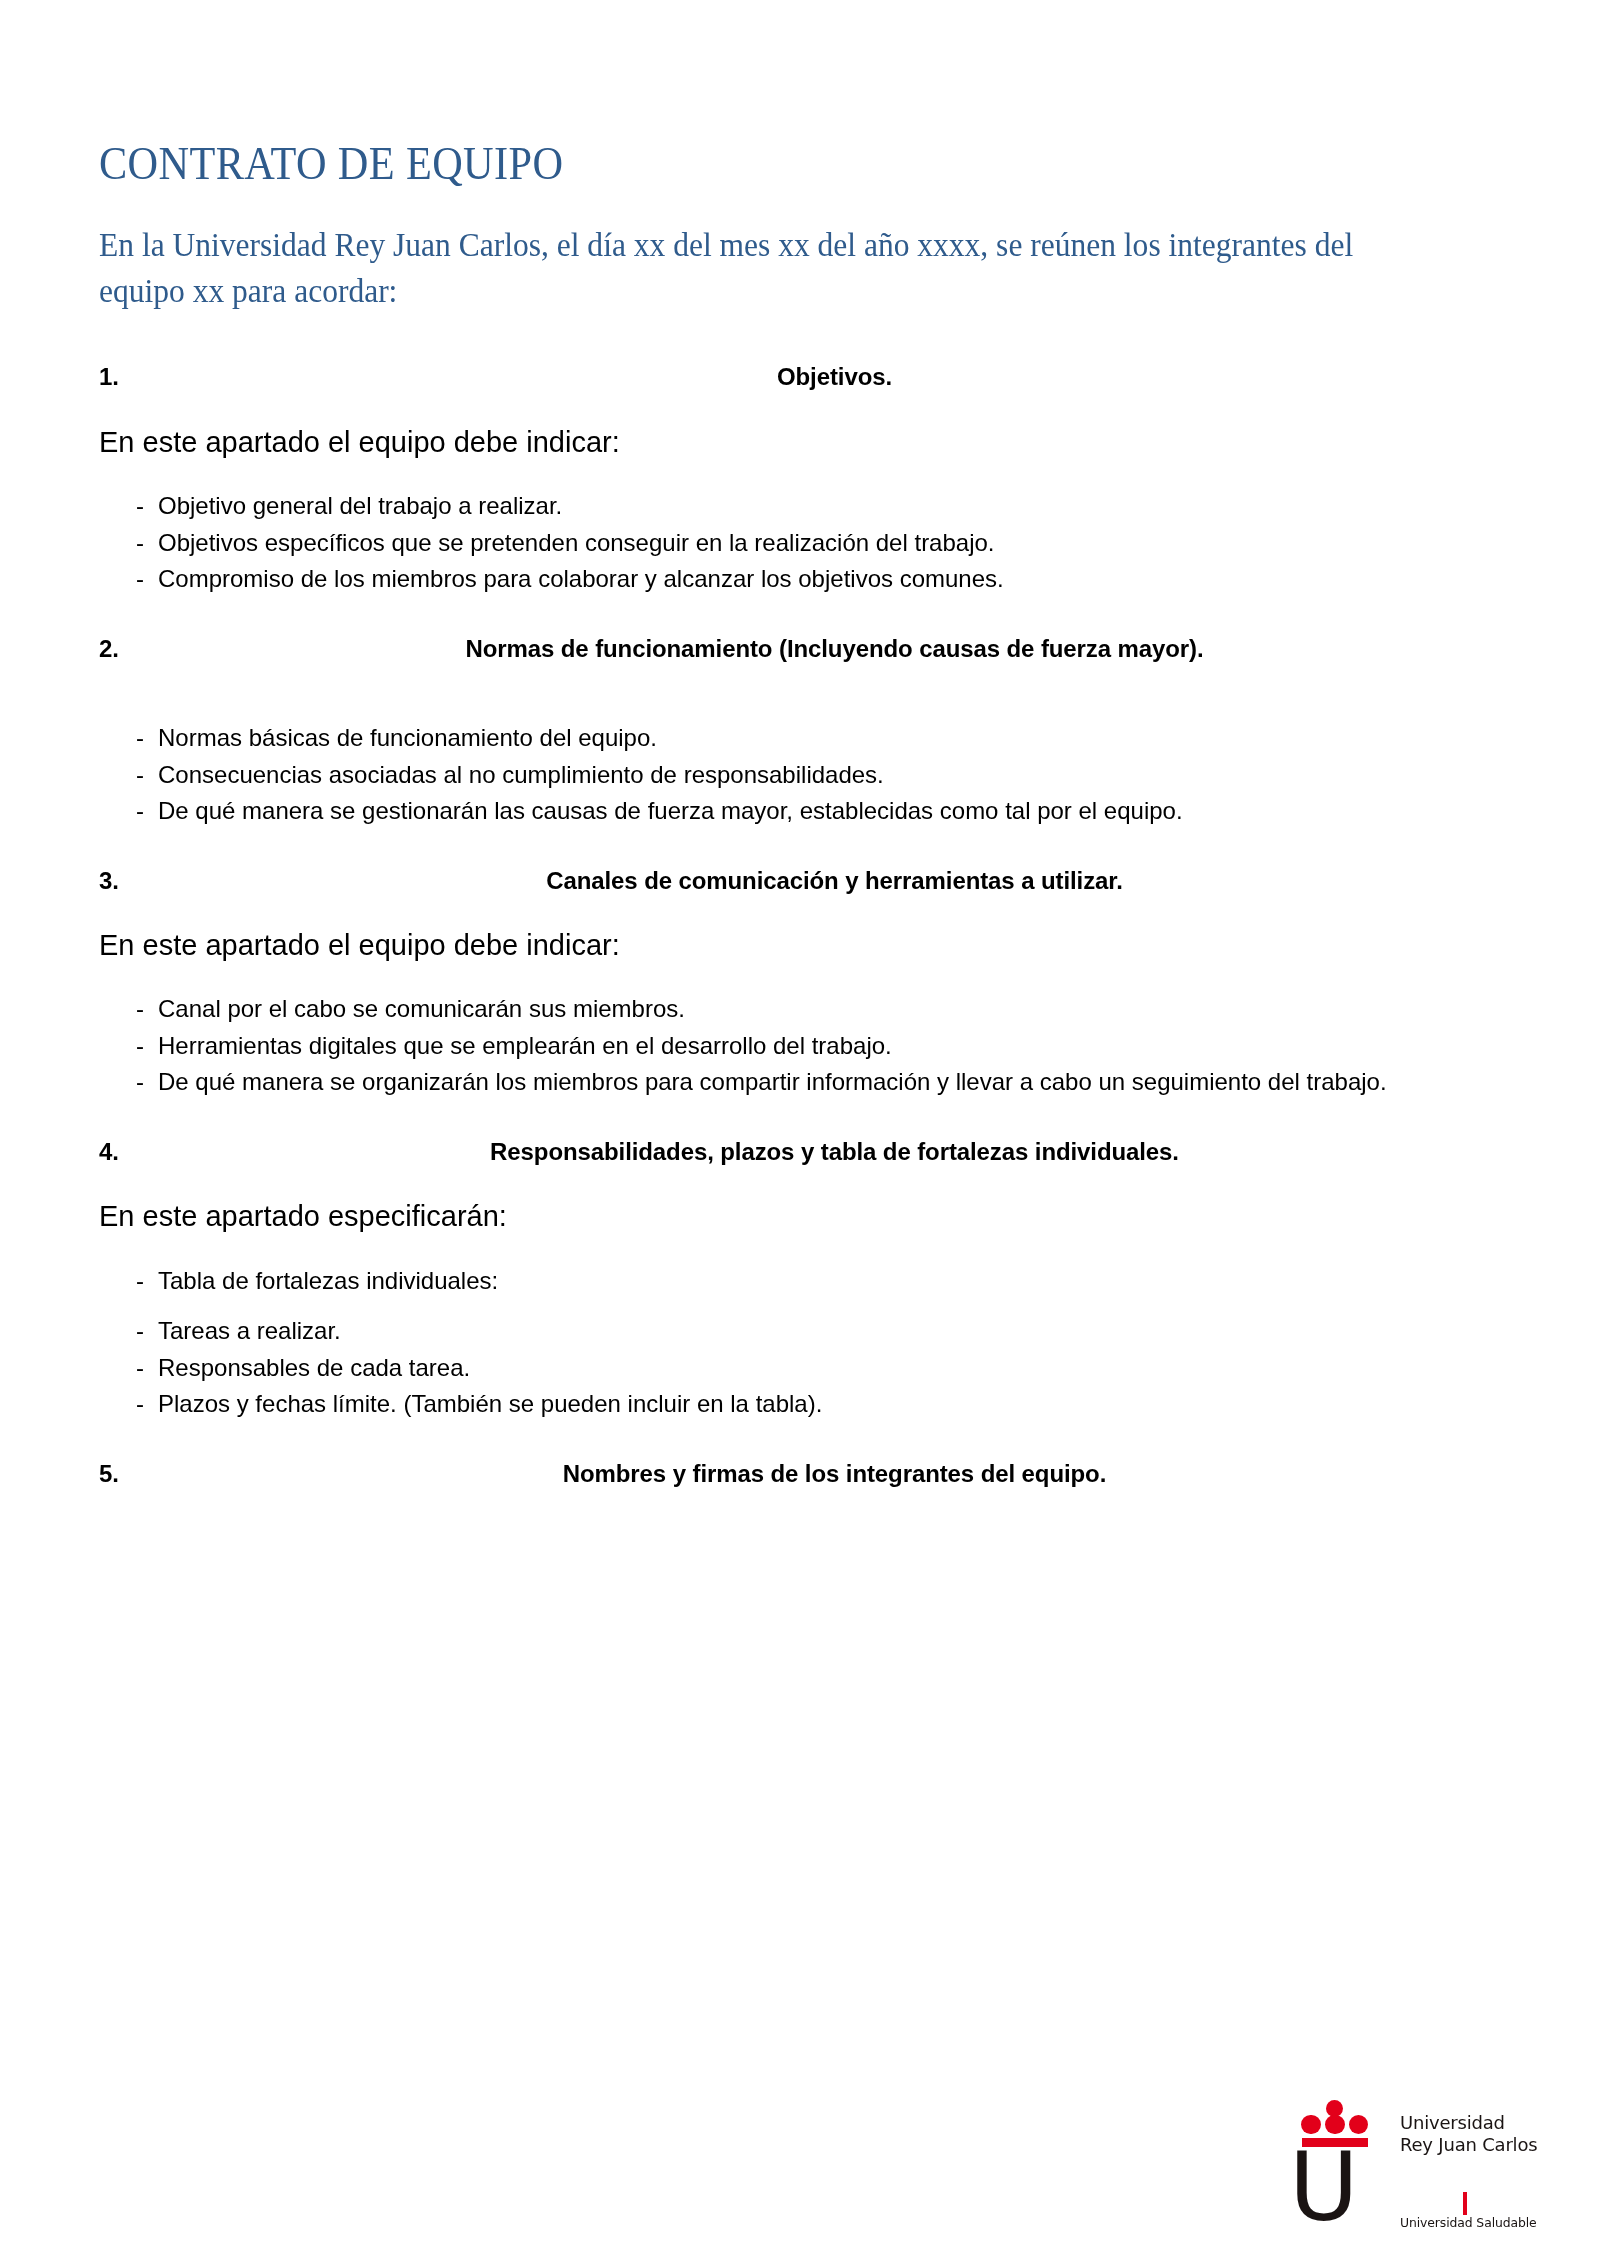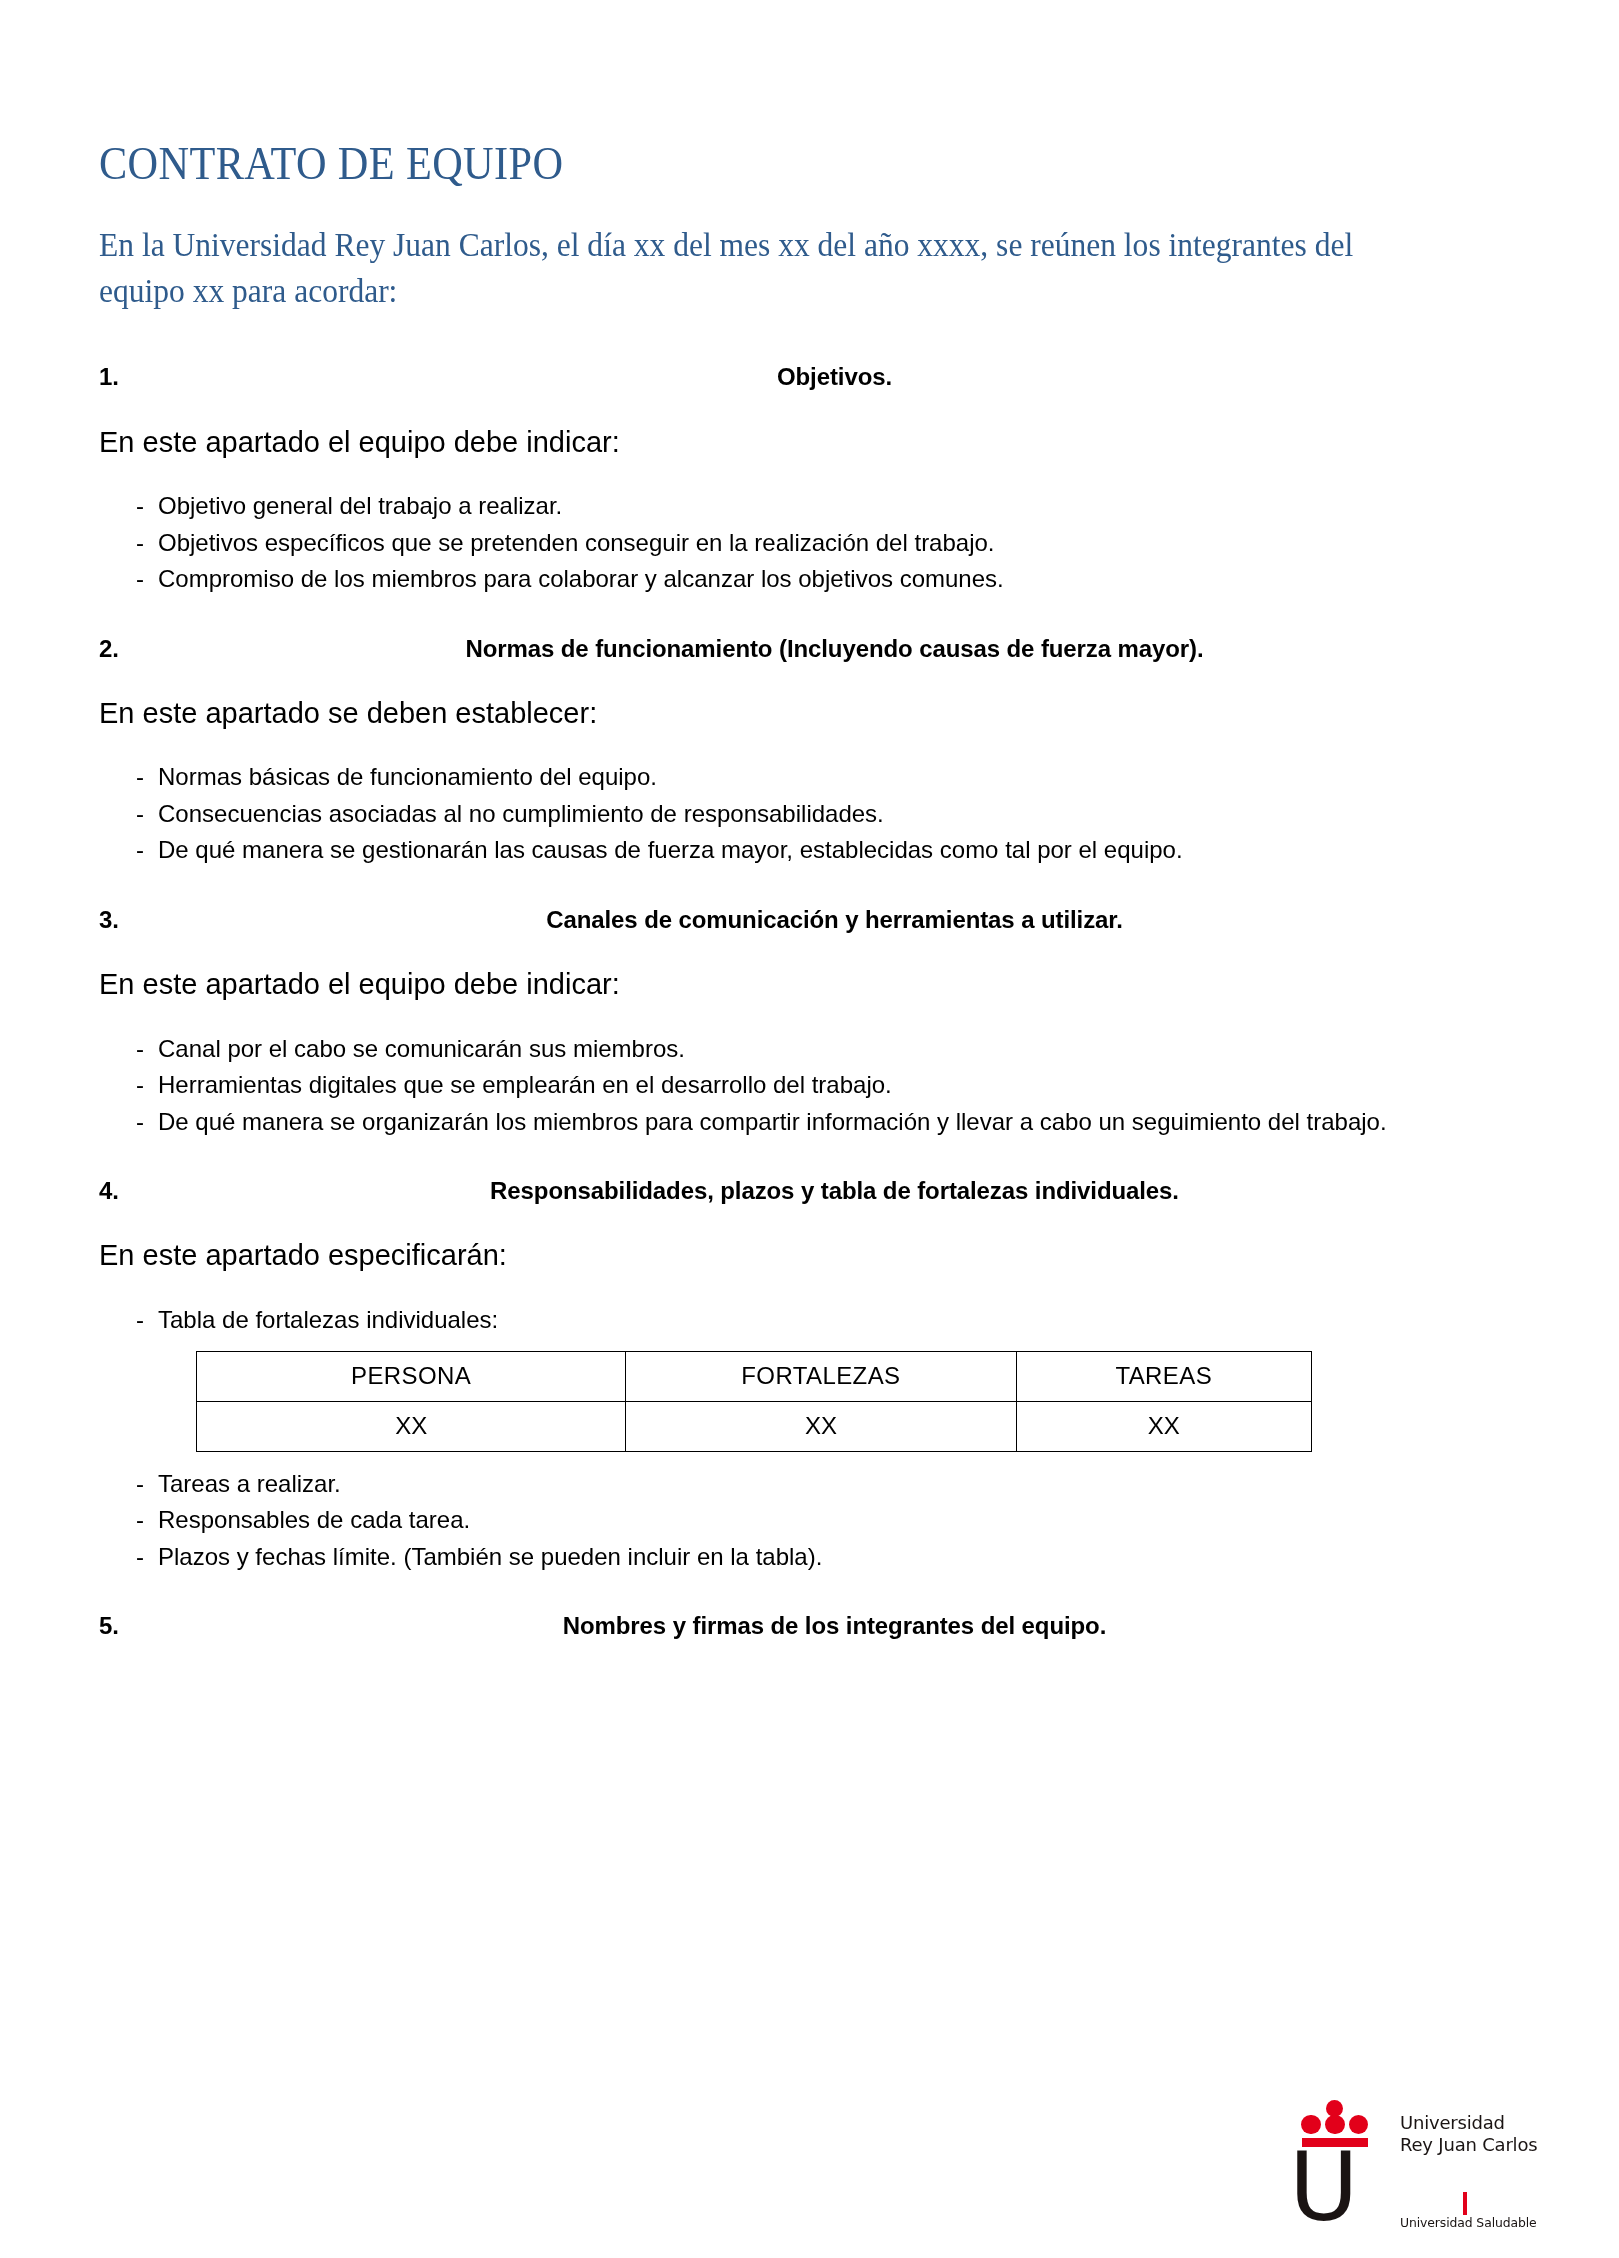--- a/index.html
+++ b/index.html
@@ -271,21 +271,20 @@
     </div>
 
     <div class="sp-h4"></div>
 
     <div class="section">
       <div class="section-heading">
         <span class="section-number">2.</span>
         <span class="section-title-text">Normas de funcionamiento (Incluyendo causas de fuerza mayor).</span>
       </div>
       <div class="sp-h2"></div>
-      <p class="section-intro">En este apartado se deben establecer:</p>
       <div class="sp-h3"></div>
       <ul class="dash-list">
         <li>
           <span class="dash">-</span>
           <span class="li-text">Normas básicas de funcionamiento del equipo.</span>
         </li>
         <li>
           <span class="dash">-</span>
           <span class="li-text">Consecuencias asociadas al no cumplimiento de responsabilidades.</span>
         </li>
@@ -332,43 +331,20 @@
       <div class="sp-h2"></div>
       <p class="section-intro">En este apartado especificarán:</p>
       <div class="sp-h3"></div>
       <ul class="dash-list">
         <li>
           <span class="dash">-</span>
           <span class="li-text">Tabla de fortalezas individuales:</span>
         </li>
       </ul>
 
-      <div class="table-wrap">
-        <table class="fortalezas">
-          <colgroup>
-              <col class="c1">
-              <col class="c2">
-              <col class="c3">
-            </colgroup>
-          <thead>
-            <tr>
-              <th>PERSONA</th>
-              <th>FORTALEZAS</th>
-              <th>TAREAS</th>
-            </tr>
-          </thead>
-          <tbody>
-            <tr>
-              <td>XX</td>
-              <td>XX</td>
-              <td>XX</td>
-            </tr>
-          </tbody>
-        </table>
-      </div>
 
       <div style="height:14px"></div>
 
       <ul class="dash-list">
         <li>
           <span class="dash">-</span>
           <span class="li-text">Tareas a realizar.</span>
         </li>
         <li>
           <span class="dash">-</span>

